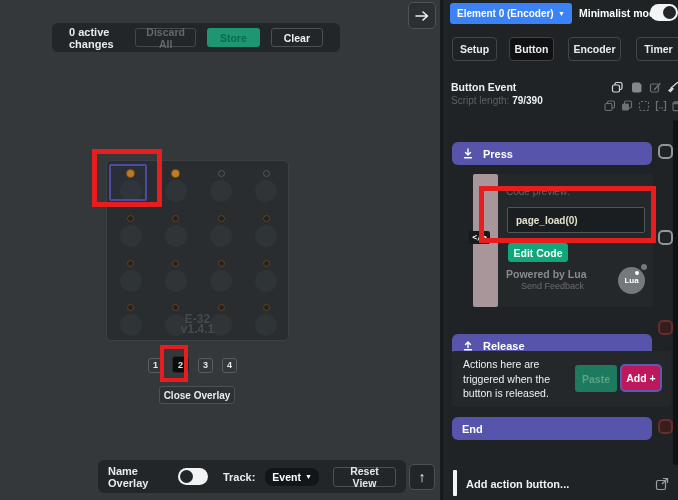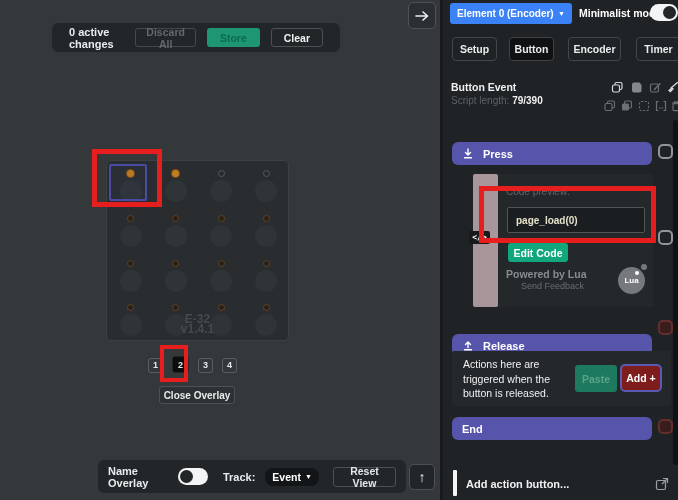--- a/index.html
+++ b/index.html
@@ -83,21 +83,21 @@
   .powered { position:absolute; left:63px; top:268px; font-size:10.5px; font-weight:bold; color:#878c8f; }
   .feedback { position:absolute; left:78px; top:281px; font-size:9px; color:#686d71; cursor:pointer; }
   .lua-logo { position:absolute; left:175px; top:267px; width:27px; height:27px; border-radius:50%; background:#75797d; display:flex; align-items:center; justify-content:center; }
   .lua-logo .lua-txt { font-size:8px; font-weight:bold; color:#fff; }
   .lua-moon { position:absolute; left:198px; top:264px; width:6px; height:6px; border-radius:50%; background:#75797d; }
   .lua-dot { position:absolute; left:192px; top:271px; width:4px; height:4px; border-radius:50%; background:#fff; }
 
   .actions-card { position:absolute; left:9px; top:351px; width:219px; height:55px; background:#24282b; border-radius:2px; }
   .hint { position:absolute; left:20px; top:357px; width:104px; font-size:10.5px; line-height:14.5px; color:#eef0f2; }
   .paste-btn { position:absolute; left:132px; top:365px; width:42px; height:27px; background:#1d7a5f; border-radius:3px; color:#5ba186; font-size:10.5px; font-weight:bold; display:flex; align-items:center; justify-content:center; cursor:pointer; }
-  .add-btn { position:absolute; left:177px; top:364px; width:42px; height:28px; background:#7f1d1d; border:2px solid #5b59b4; border-radius:5px; color:#fff; font-size:10.5px; font-weight:bold; display:flex; align-items:center; justify-content:center; cursor:pointer; }
+  .add-btn { position:absolute; left:177px; top:364px; width:42px; height:28px; background:#be185d; border:2px solid #5b59b4; border-radius:5px; color:#fff; font-size:10.5px; font-weight:bold; display:flex; align-items:center; justify-content:center; cursor:pointer; }
 
   .add-action-bar { position:absolute; left:10px; top:470px; width:4px; height:26px; background:#f2f4f5; border-radius:1px; }
   .add-action-label { position:absolute; left:23px; top:478px; font-size:11px; font-weight:bold; color:#eef0f2; cursor:pointer; }
   .open-icon { position:absolute; left:212px; top:477px; width:14px; height:14px; cursor:pointer; }
 
   .scrollbar { position:absolute; left:230px; top:120px; width:5px; height:345px; background:#101315; border-radius:2px; }
 
   svg { display:block; }
 </style>
 </head>

